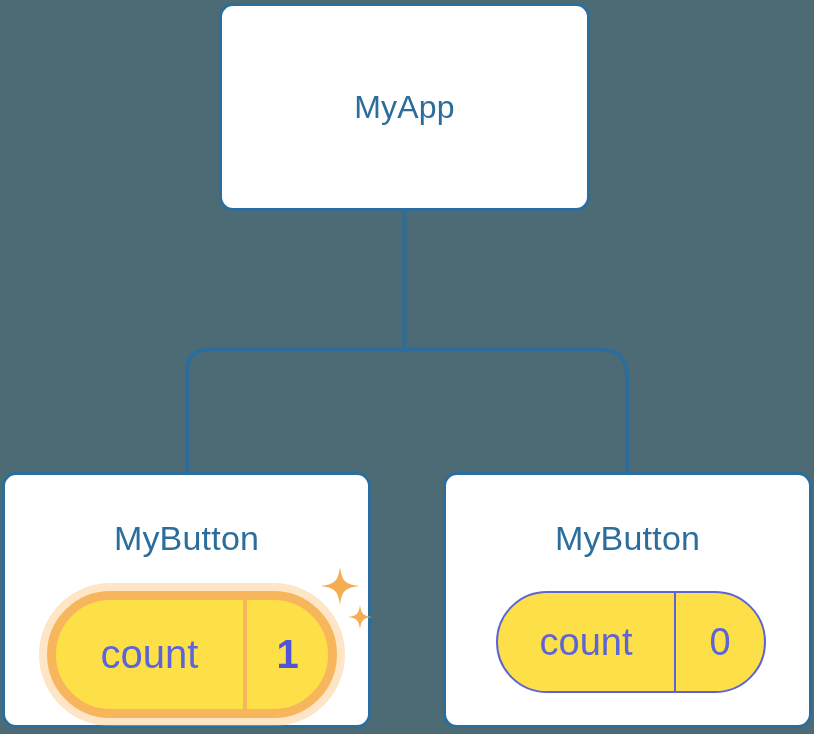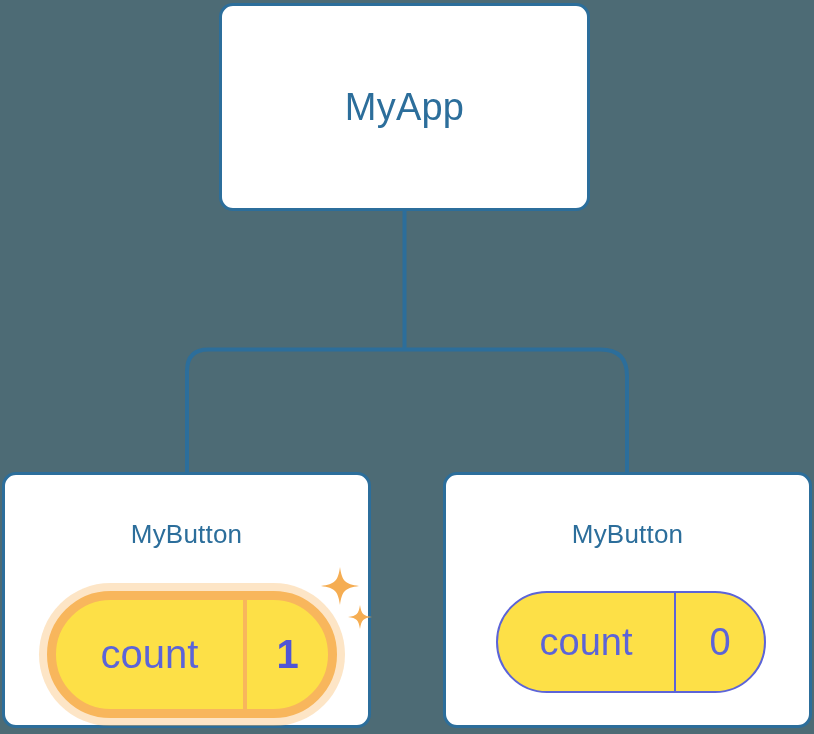--- a/index.html
+++ b/index.html
@@ -39,21 +39,21 @@
     height: 208px;
     background: #ffffff;
     border: 3px solid #2c6e9b;
     border-radius: 14px;
     box-sizing: border-box;
     display: flex;
     align-items: center;
     justify-content: center;
   }
   .node-root-label {
-    font-size: 38px;
+    font-size: 32px;
     color: #2c6e9b;
     letter-spacing: 0.2px;
   }
 
   
   .node-child {
     position: absolute;
     top: 472px;
     height: 256px;
     background: #ffffff;
@@ -63,21 +63,21 @@
   }
   .node-child.left  { left: 2px;   width: 369px; }
   .node-child.right { left: 443px; width: 369px; }
 
   .node-child-label {
     position: absolute;
     left: 0;
     right: 0;
     top: 44px;
     text-align: center;
-    font-size: 26px;
+    font-size: 34px;
     color: #2c6e9b;
     letter-spacing: 0.2px;
   }
 
   
   .pill-wrap {
     position: absolute;
     top: 116px;
   }
   .node-child.left  .pill-wrap { left: 42px; }

